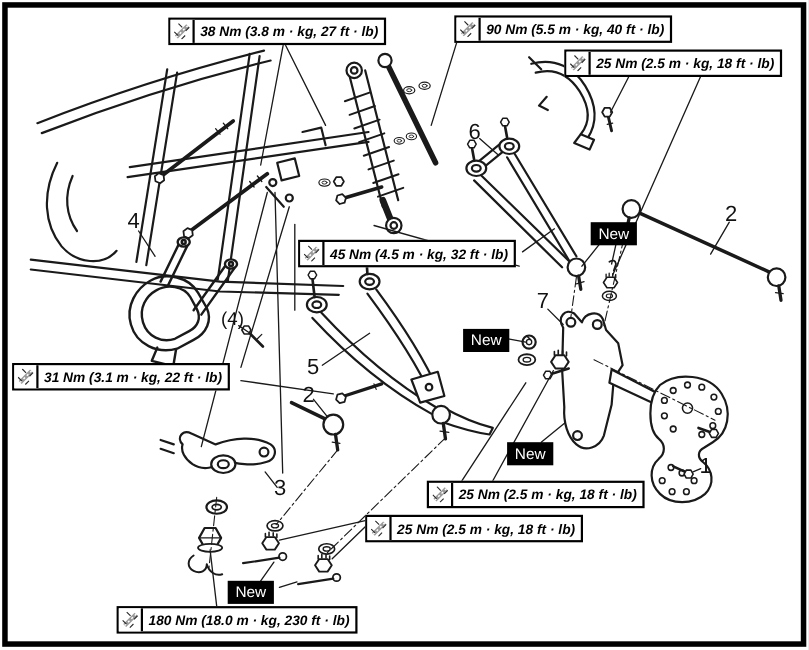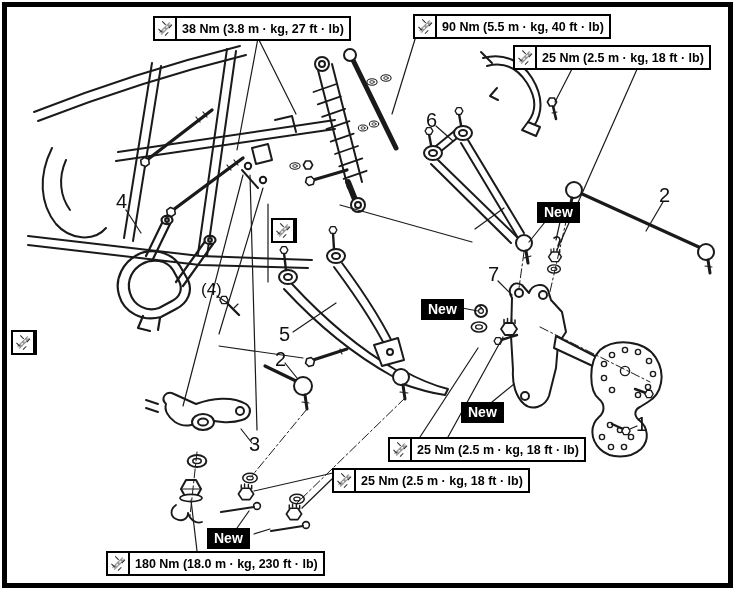--- a/index.html
+++ b/index.html
@@ -15,24 +15,24 @@
   .tq{
     position:absolute;display:inline-flex;align-items:stretch;
     border:2px solid #000;background:#fff;height:21px;z-index:3;
   }
   .tq-icon{
     width:20px;border-right:2px solid #000;display:flex;
     align-items:center;justify-content:center;background:#fff;
   }
   .tq-text{
     display:flex;align-items:center;padding:0 5px;white-space:nowrap;
-    font-weight:bold;font-size:12.5px;color:#000;letter-spacing:0;
+    font-weight:bold;font-size:12.5px;color:#000;letter-spacing:0;font-style:italic;
   }
   .new{
-    position:absolute;background:#000;color:#fff;font-weight:bold;
+    position:absolute;background:#000;color:#fff;font-weight:normal;
     font-size:14px;line-height:1;padding:3px 7px 4px;z-index:3;
   }
   .pn{
     position:absolute;font-size:20px;font-weight:400;color:#111;z-index:3;line-height:1;
   }
 </style>
 </head>
 <body>
 
 <div class="canvas">
@@ -325,27 +325,29 @@
         </svg>
       </span>
     <span class="tq-text">25 Nm (2.5 m · kg, 18 ft · lb)</span>
   </div>
   <div class="tq" style="left:271px;top:218px">
     <span class="tq-icon">
         <svg width="15" height="15" viewBox="0 0 16 16">
           <use href="#wrench-sym"></use>
         </svg>
       </span>
+    <span class="tq-text">45 Nm (4.5 m · kg, 32 ft · lb)</span>
   </div>
   <div class="tq" style="left:11px;top:330px">
     <span class="tq-icon">
         <svg width="15" height="15" viewBox="0 0 16 16">
           <use href="#wrench-sym"></use>
         </svg>
       </span>
+    <span class="tq-text">31 Nm (3.1 m · kg, 22 ft · lb)</span>
   </div>
   <div class="tq" style="left:388px;top:437px">
     <span class="tq-icon">
         <svg width="15" height="15" viewBox="0 0 16 16">
           <use href="#wrench-sym"></use>
         </svg>
       </span>
     <span class="tq-text">25 Nm (2.5 m · kg, 18 ft · lb)</span>
   </div>
   <div class="tq" style="left:332px;top:468px">

